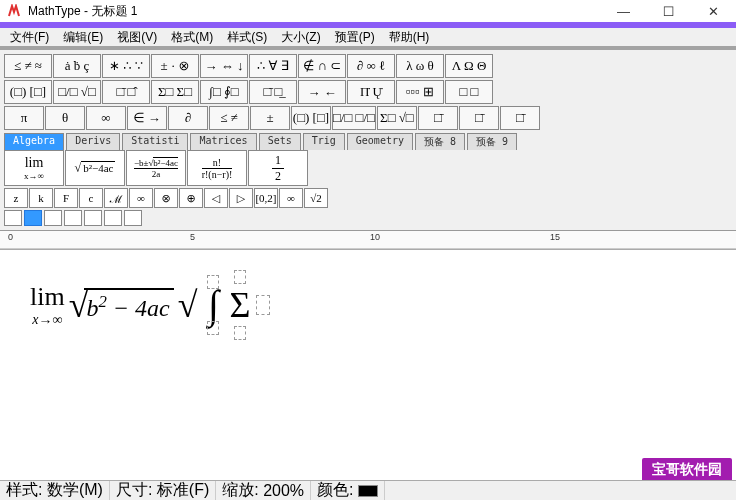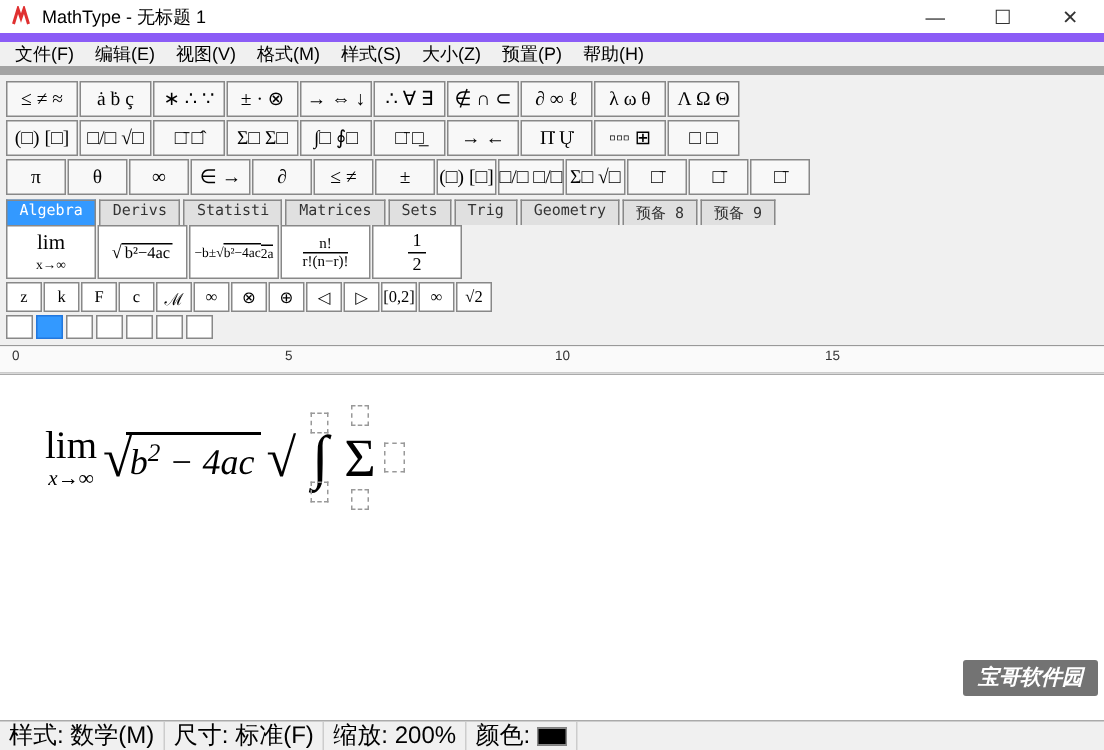--- a/index.html
+++ b/index.html
@@ -2,21 +2,21 @@
 <html><head>
 <meta charset="utf-8">
 <style>
 * { margin: 0; padding: 0; box-sizing: border-box; }
 body { font-family: "Microsoft YaHei", "SimSun", sans-serif; font-size: 12px; background: #fff; width: 736px; height: 500px; overflow: hidden; position: relative; }
 .titlebar { height: 28px; background: #fff; border-bottom: 6px solid #8b5cf6; display: flex; align-items: center; padding-left: 6px; }
 .titlebar .logo { width: 16px; height: 16px; margin-right: 6px; display: flex; align-items: center; justify-content: center; }
 .titlebar .title { flex: 1; font-size: 12px; }
 .winctrl { display: flex; }
 .winctrl div { width: 45px; height: 28px; display: flex; align-items: center; justify-content: center; font-size: 13px; color: #333; }
-.menubar { height: 22px; background: #f0f0f0; display: flex; align-items: center; padding-left: 4px; gap: 2px; border-bottom: 6px solid #a3a3a3; }
+.menubar { height: 22px; background: #f0f0f0; display: flex; align-items: center; padding-left: 4px; gap: 2px; border-bottom: 4px solid #a3a3a3; }
 .menubar .mi { padding: 2px 6px; font-size: 12px; }
 .palette-area { background: #f0f0f0; padding: 4px; border-bottom: 1px solid #999; }
 .palette-row { display: flex; gap: 1px; margin-bottom: 2px; }
 .pbtn { border: 1px solid #888; background: #f8f8f8; height: 24px; min-width: 48px; display: flex; align-items: center; justify-content: center; font-family: "Times New Roman", serif; font-size: 13px; position: relative; }
 .pbtn.sm { min-width: 40px; }
 .tab-row { display: flex; gap: 2px; margin-bottom: 0; margin-top: 3px; }
 .tab { border: 1px solid #888; background: #e0e0e0; padding: 1px 8px; font-size: 10px; font-family: monospace; color: #333; border-bottom: none; }
 .tab.active { background: #3399ff; color: #fff; }
 .template-row { display: flex; gap: 1px; margin-bottom: 2px; }
 .tmpl { border: 1px solid #888; background: #fff; height: 36px; min-width: 60px; display: flex; align-items: center; justify-content: center; font-family: "Times New Roman", serif; font-size: 12px; }
@@ -33,21 +33,21 @@
 .lim-text { font-size: 26px; font-style: normal; }
 .lim-sub { font-size: 14px; }
 .sqrt-block { display: flex; align-items: center; position: relative; margin-right: 4px; }
 .sqrt-sign { font-size: 36px; font-style: normal; }
 .sqrt-content { border-top: 2px solid #000; padding: 2px 4px 0 2px; margin-left: -4px; }
 .placeholder-box { border: 1px dashed #999; width: 12px; height: 14px; display: inline-block; margin: 0 2px; }
 .int-block { display: flex; flex-direction: column; align-items: center; margin: 0 4px; }
 .int-sign { font-size: 40px; font-style: normal; line-height: 0.8; }
 .sum-block { display: flex; flex-direction: column; align-items: center; margin: 0 4px; }
 .sum-sign { font-size: 36px; font-style: normal; }
-.watermark { position: absolute; bottom: 36px; right: 4px; background: #737373; color: #fff; padding: 3px 10px; font-size: 14px; font-weight: bold; border-radius: 2px; font-style: italic; }
+.watermark { position: absolute; bottom: 18px; right: 4px; background: #a21caf; color: #fff; padding: 3px 10px; font-size: 14px; font-weight: bold; border-radius: 2px; }
 .statusbar { position: absolute; bottom: 0; left: 0; right: 0; height: 20px; background: #f0f0f0; border-top: 1px solid #aaa; display: flex; align-items: center; font-size: 16px; }
 .statusbar .sb-item { padding: 0 6px; border-right: 1px solid #ccc; height: 100%; display: flex; align-items: center; }
 .color-swatch { width: 20px; height: 12px; background: #000; border: 1px solid #888; margin-left: 4px; }
 sup { font-size: 0.7em; }
 </style>
 </head>
 <body>
 
 <div class="titlebar">
   <div class="logo">
@@ -131,21 +131,21 @@
     <div class="tmpl">
         <span style="display:flex;flex-direction:column;align-items:center;">
           <span style="font-size:14px;">lim</span>
           <span style="font-size:9px;">x→∞</span>
         </span>
       </div>
     <div class="tmpl">
         <span>√<span style="border-top:1px solid #000;padding:0 2px;font-size:11px;">b²−4ac</span></span>
       </div>
     <div class="tmpl">
-        <span style="display:flex;flex-direction:row;align-items:flex-start;font-size:9px;">
+        <span style="display:flex;flex-direction:column;align-items:flex-start;font-size:9px;">
           <span>−b±√<span style="border-top:1px solid #000;">b²−4ac</span></span>
           <span style="border-top:1px solid #000;width:100%;text-align:center;">2a</span>
         </span>
       </div>
     <div class="tmpl">
         <span style="display:flex;flex-direction:column;align-items:center;font-size:10px;">
           <span>n!</span>
           <span style="border-top:1px solid #000;">r!(n−r)!</span>
         </span>
       </div>

